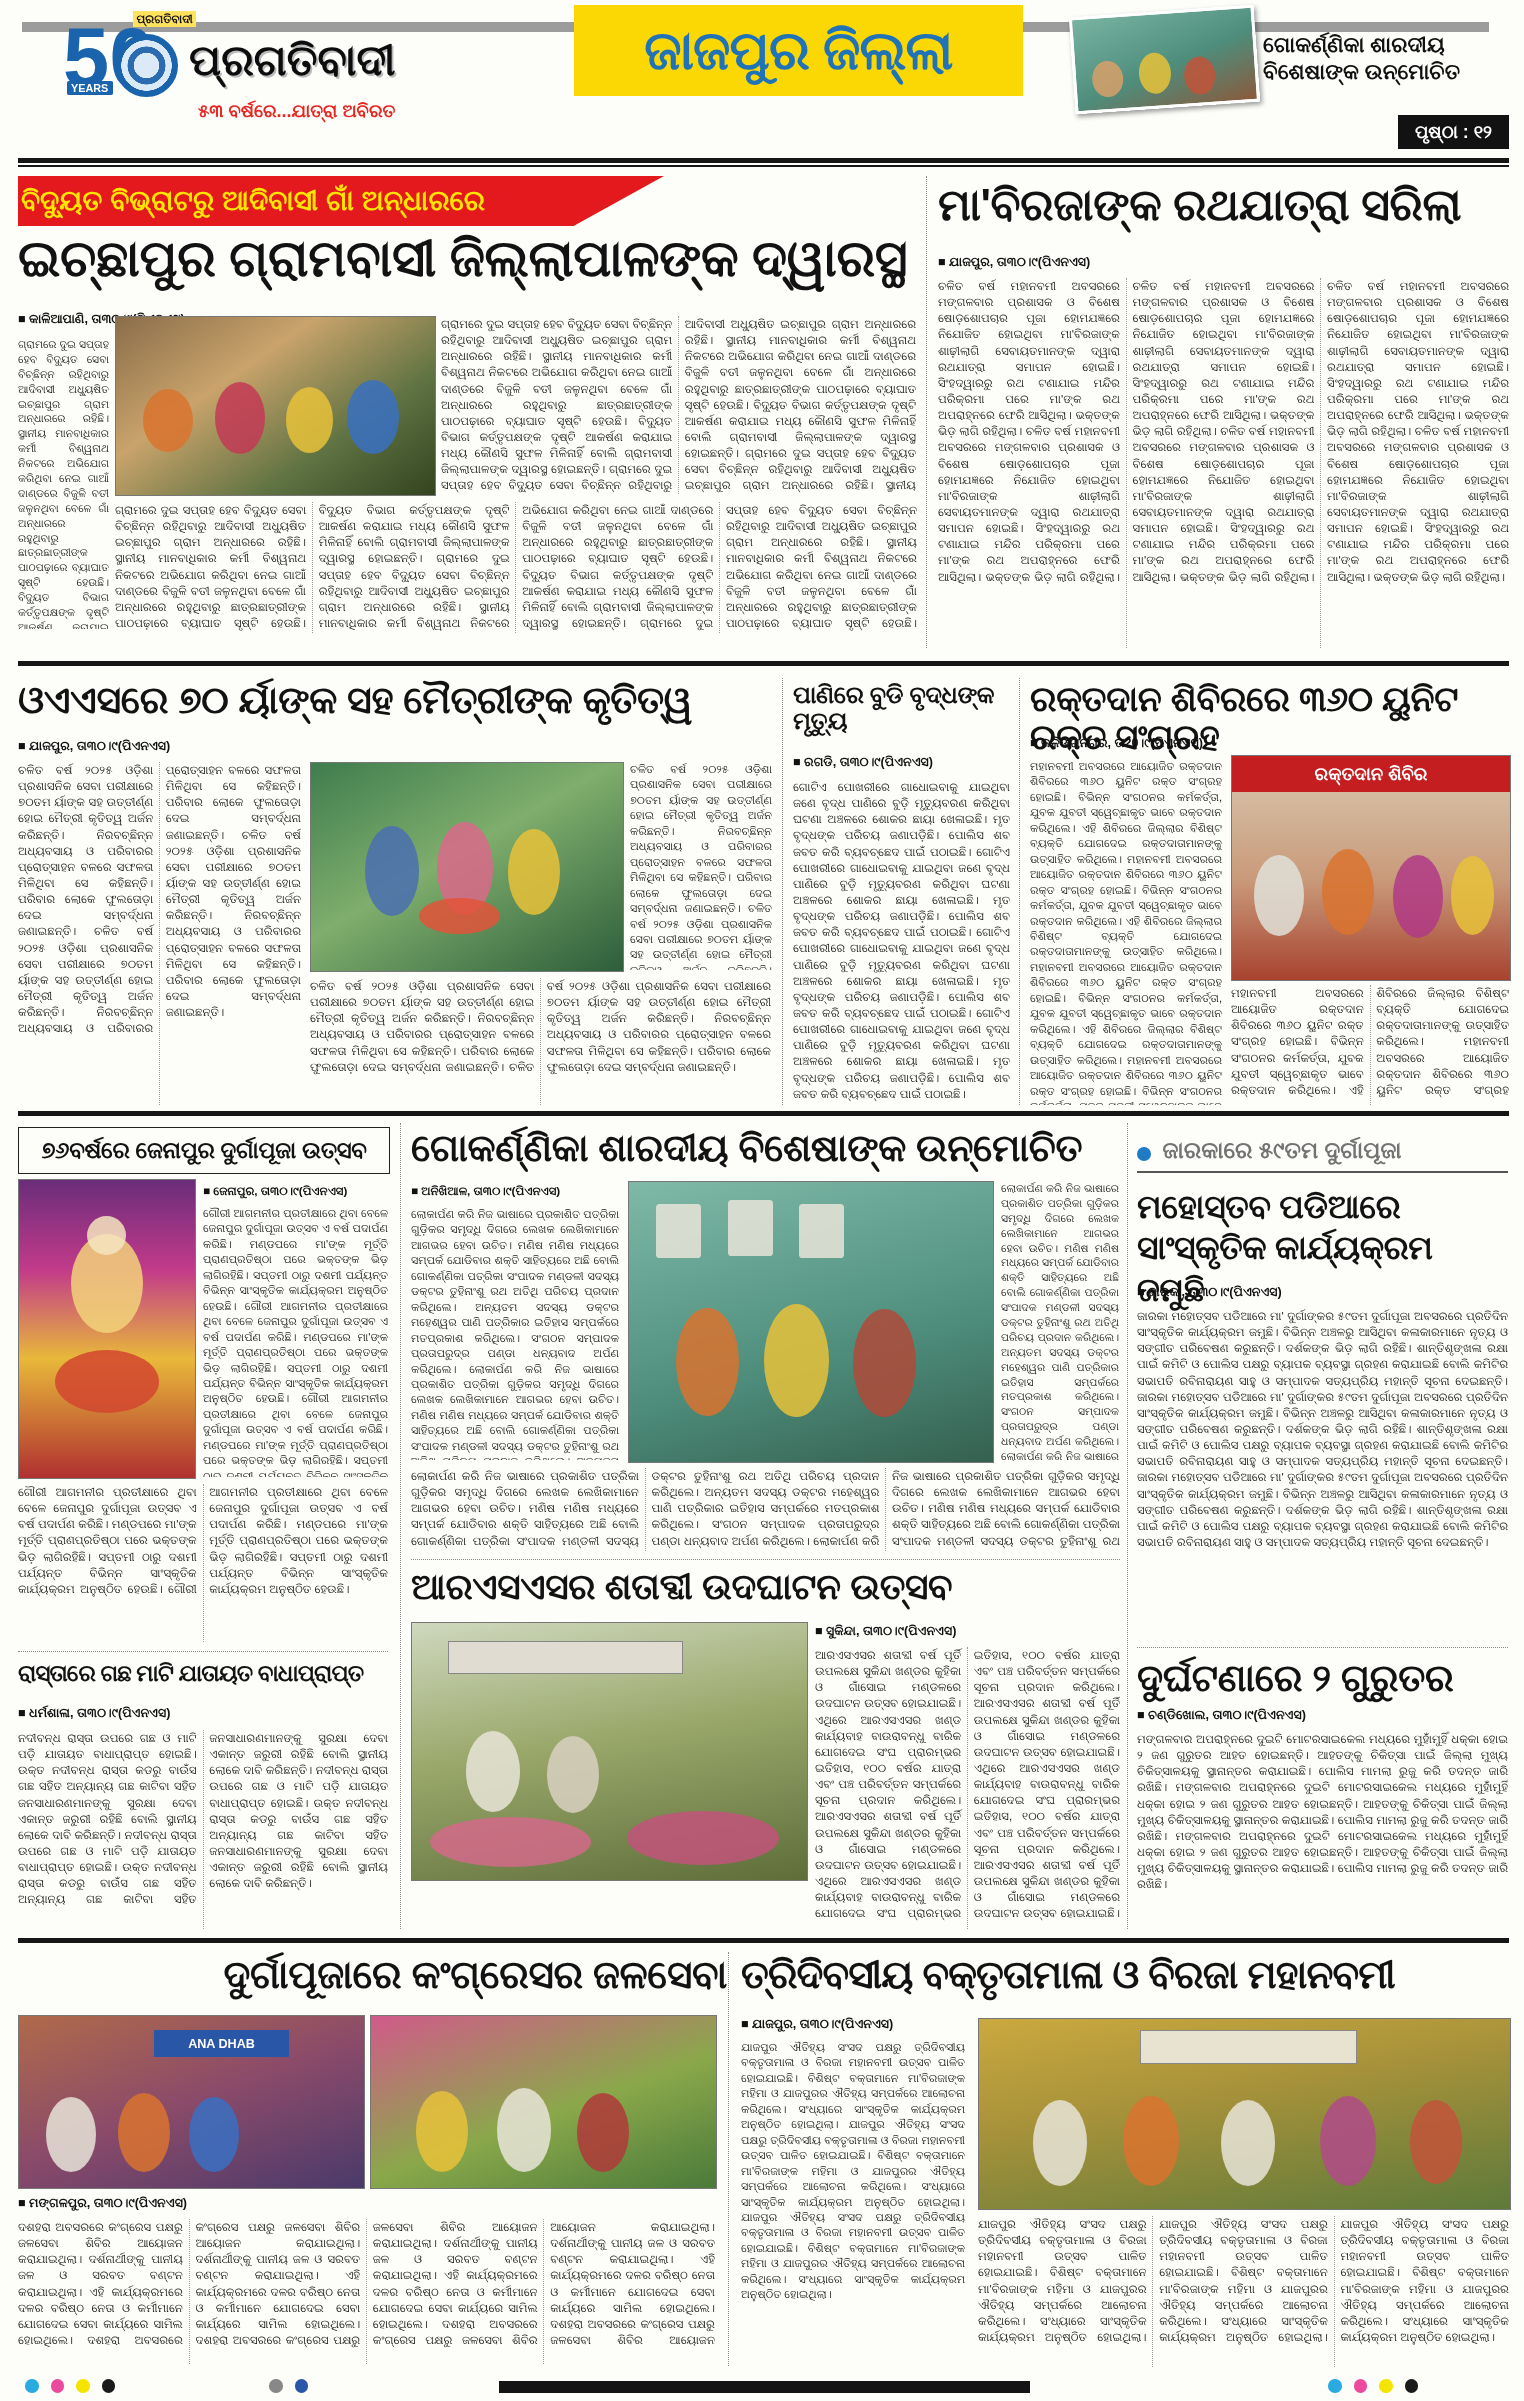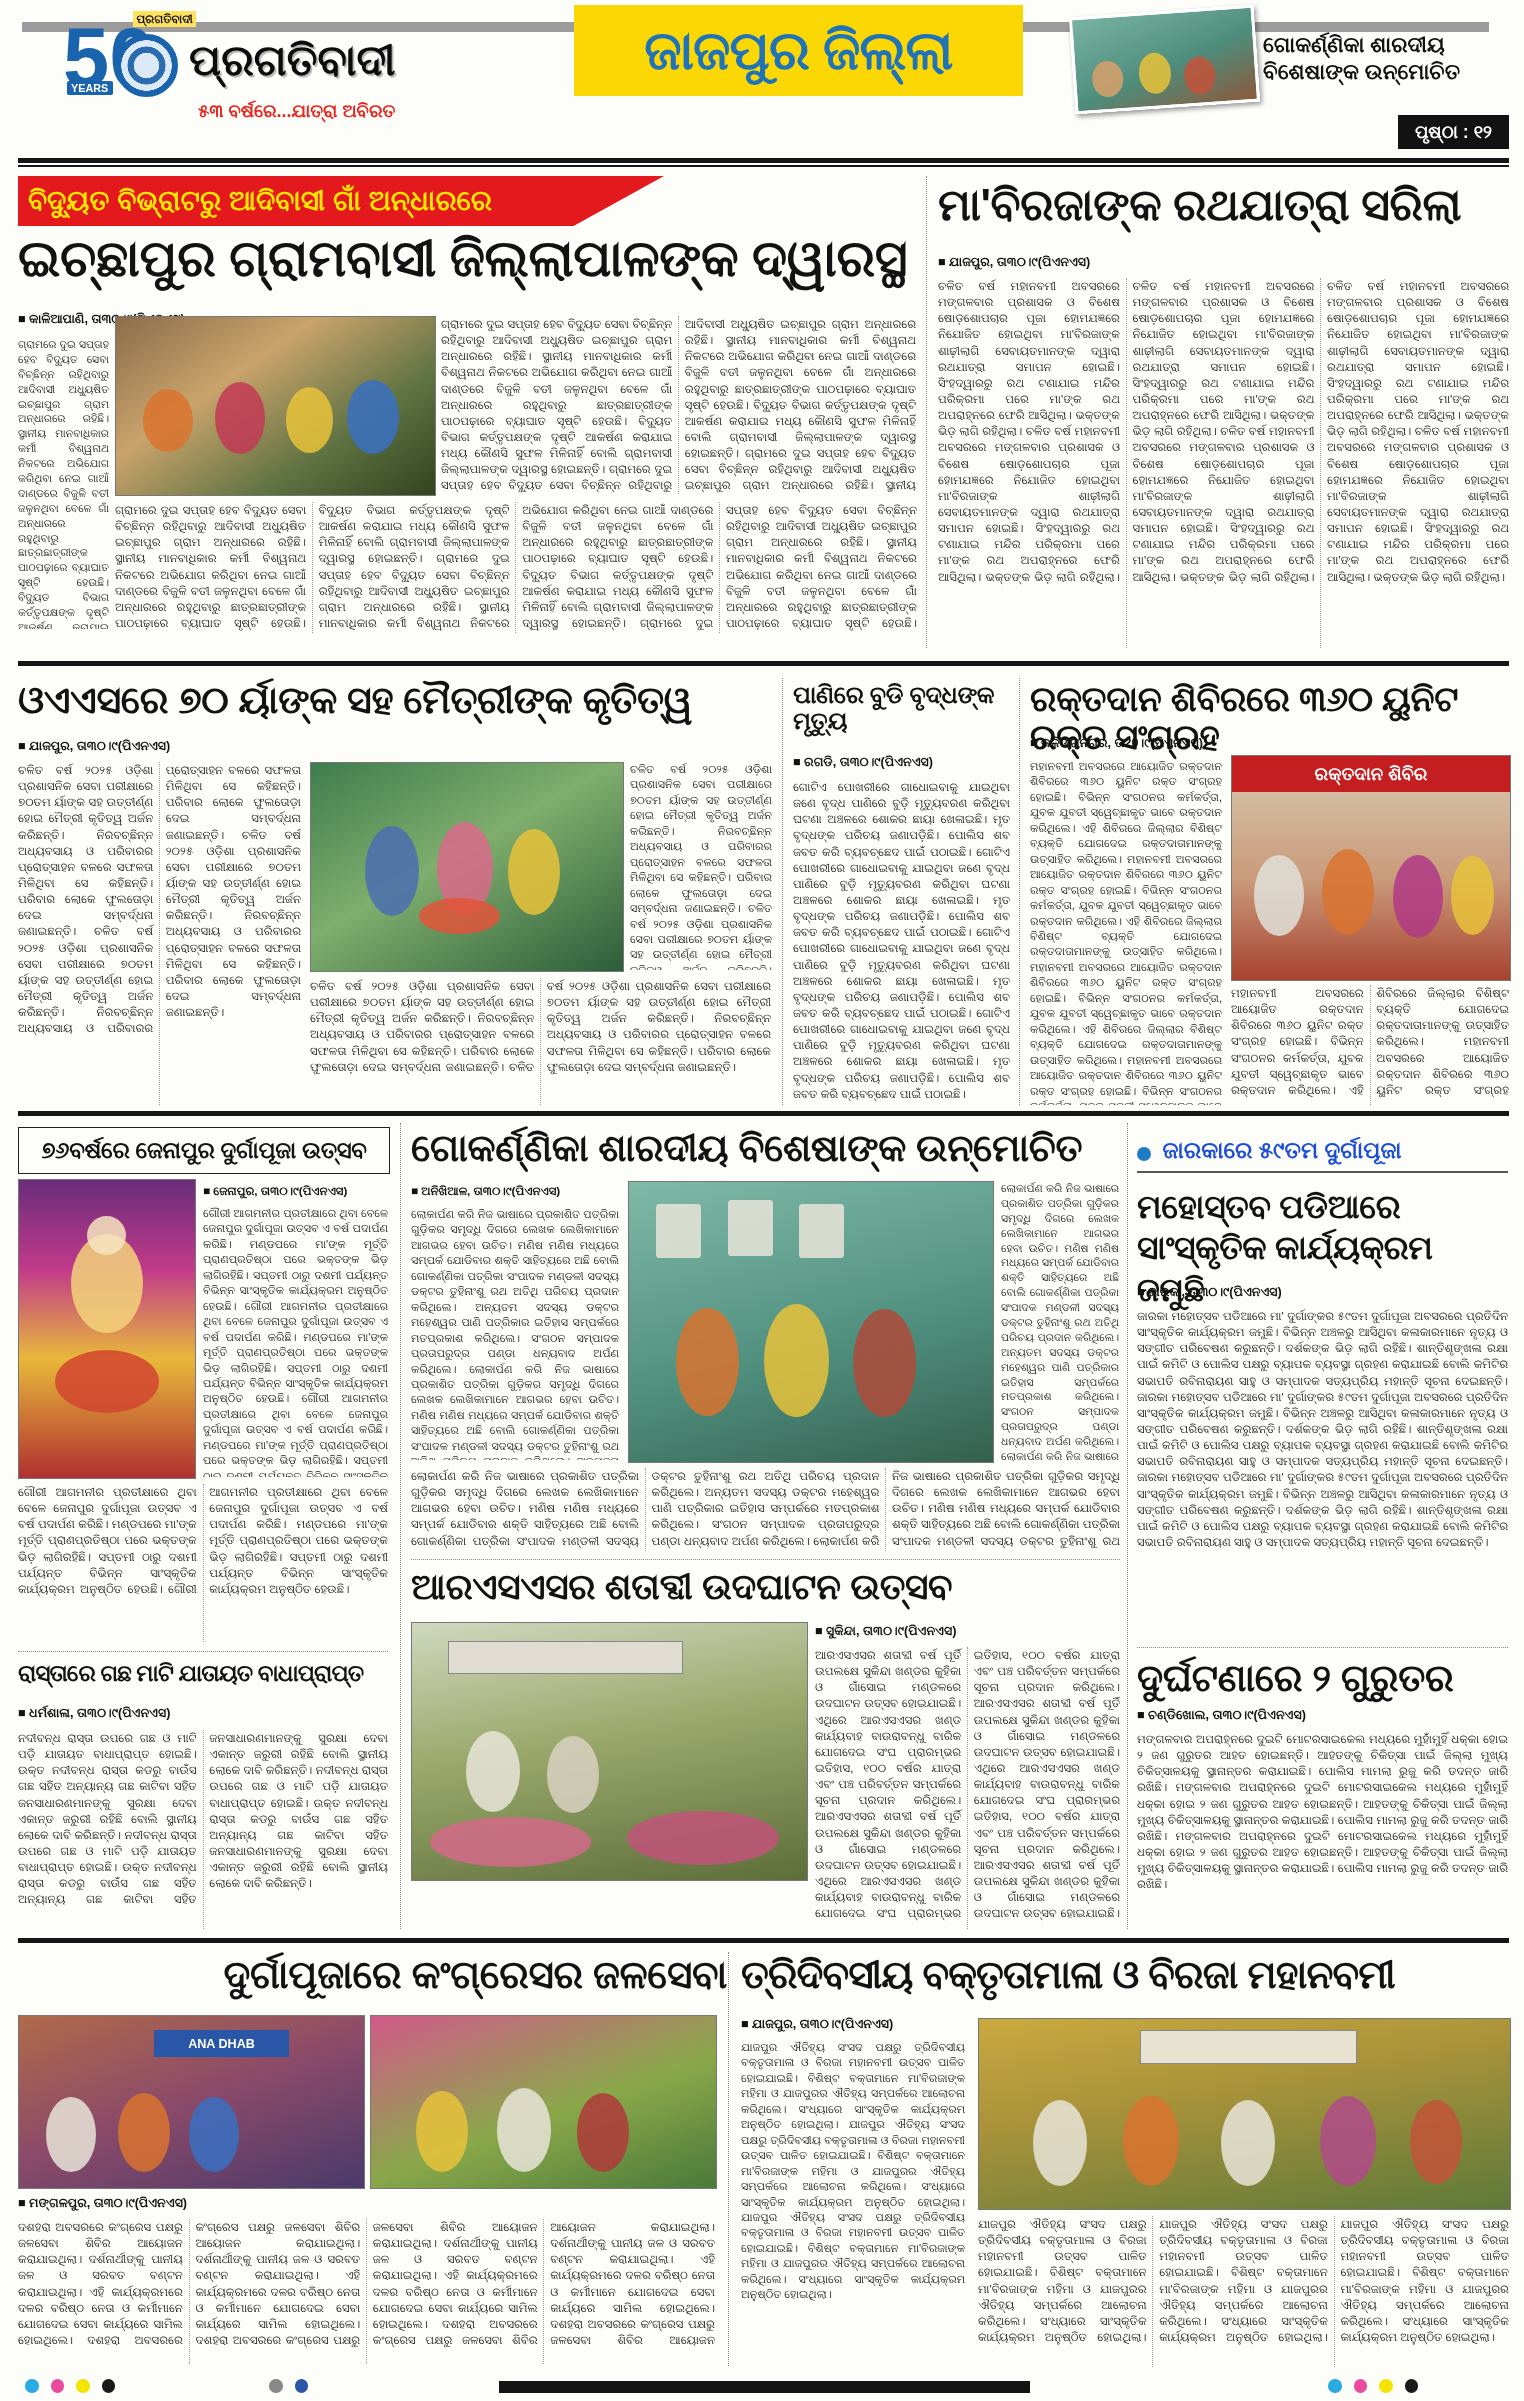--- a/index.html
+++ b/index.html
@@ -51,21 +51,21 @@
     <span class="blob" style="left:16px;top:43px;width:30.5px;height:36px;background:#d8a06a;"></span>
     <span class="blob" style="left:63px;top:38px;width:32px;height:41px;background:#e8c23a;"></span>
     <span class="blob" style="left:108px;top:45px;width:30.5px;height:38px;background:#c2543a;"></span>
   </div>
   <div class="abs" style="left:1263px;top:32px;width:224px;font-size:21.5px;font-weight:800;color:#111;line-height:1.25;">ଗୋକର୍ଣ୍ଣିକା ଶାରଦୀୟ ବିଶେଷାଙ୍କ ଉନ୍ମୋଚିତ</div>
 
   <div class="abs rule" style="left:18px;top:158px;width:1491px;height:4.5px;"></div>
   <div class="abs rule" style="left:18px;top:165px;width:1491px;height:1.8px;"></div>
 
   <div class="abs" style="left:18px;top:176px;width:646px;height:50px;background:#e3191d;clip-path:polygon(0 0,100% 0,86% 100%,0 100%);display:flex;align-items:center;">
-    <span style="color:#ffe600;font-size:28px;font-weight:800;padding-left:10px;">ବିଦ୍ୟୁତ ବିଭ୍ରାଟରୁ ଆଦିବାସୀ ଗାଁ ଅନ୍ଧାରରେ</span>
+    <span style="color:#ffe600;font-size:28px;font-weight:800;padding-left:3px;">ବିଦ୍ୟୁତ ବିଭ୍ରାଟରୁ ଆଦିବାସୀ ଗାଁ ଅନ୍ଧାରରେ</span>
   </div>
 
   <div class="abs hl" style="left:18px;top:231px;width:902px;font-size:51px;">ଇଚ୍ଛାପୁର ଗ୍ରାମବାସୀ ଜିଲ୍ଲାପାଳଙ୍କ ଦ୍ୱାରସ୍ଥ</div>
 
   <div class="abs byline" style="left:18px;top:312px;width:413px;">■ କାଳିଆପାଣି, ତା୩୦।୯(ପିଏନଏସ)</div>
 
   <div class="abs photo" style="left:115px;top:316px;width:319px;height:178px;background:linear-gradient(145deg,#8a6d4a 0%,#c9a36b 35%,#5e7242 70%,#33441f 100%);">
     <span class="blob" style="left:27px;top:72px;width:50px;height:63px;background:#d9732f;"></span>
     <span class="blob" style="left:99px;top:65px;width:50px;height:72px;background:#c23a55;"></span>
     <span class="blob" style="left:170px;top:70px;width:47px;height:66px;background:#e8c23a;"></span>
@@ -164,21 +164,21 @@
     <span class="blob" style="left:18px;top:194px;width:161px;height:50px;background:#d46a8a;"></span>
     <span class="blob" style="left:215px;top:188px;width:152px;height:54px;background:#c2547a;"></span>
   </div>
   <div class="abs byline" style="left:815px;top:1624px;width:305px;">■ ସୁକିନ୍ଦା, ତା୩୦।୯(ପିଏନଏସ)</div>
   <div class="abs body-txt cols2" style="left:815px;top:1647px;width:305px;height:282px;">ଆରଏସଏସର ଶତାବ୍ଦୀ ବର୍ଷ ପୂର୍ତି ଉପଲକ୍ଷେ ସୁକିନ୍ଦା ଖଣ୍ଡର କୁହିକା ଓ ଗାଁସୋଇ ମଣ୍ଡଳରେ ଉଦଘାଟନ ଉତ୍ସବ ହୋଇଯାଇଛି। ଏଥିରେ ଆରଏସଏସର ଖଣ୍ଡ କାର୍ଯ୍ୟବାହ ବାଉରାବନ୍ଧୁ ବାରିକ ଯୋଗଦେଇ ସଂଘ ପ୍ରାରମ୍ଭର ଇତିହାସ, ୧୦୦ ବର୍ଷର ଯାତ୍ରା ଏବଂ ପଞ୍ଚ ପରିବର୍ତ୍ତନ ସମ୍ପର୍କରେ ସୂଚନା ପ୍ରଦାନ କରିଥିଲେ। ଆରଏସଏସର ଶତାବ୍ଦୀ ବର୍ଷ ପୂର୍ତି ଉପଲକ୍ଷେ ସୁକିନ୍ଦା ଖଣ୍ଡର କୁହିକା ଓ ଗାଁସୋଇ ମଣ୍ଡଳରେ ଉଦଘାଟନ ଉତ୍ସବ ହୋଇଯାଇଛି। ଏଥିରେ ଆରଏସଏସର ଖଣ୍ଡ କାର୍ଯ୍ୟବାହ ବାଉରାବନ୍ଧୁ ବାରିକ ଯୋଗଦେଇ ସଂଘ ପ୍ରାରମ୍ଭର ଇତିହାସ, ୧୦୦ ବର୍ଷର ଯାତ୍ରା ଏବଂ ପଞ୍ଚ ପରିବର୍ତ୍ତନ ସମ୍ପର୍କରେ ସୂଚନା ପ୍ରଦାନ କରିଥିଲେ। ଆରଏସଏସର ଶତାବ୍ଦୀ ବର୍ଷ ପୂର୍ତି ଉପଲକ୍ଷେ ସୁକିନ୍ଦା ଖଣ୍ଡର କୁହିକା ଓ ଗାଁସୋଇ ମଣ୍ଡଳରେ ଉଦଘାଟନ ଉତ୍ସବ ହୋଇଯାଇଛି। ଏଥିରେ ଆରଏସଏସର ଖଣ୍ଡ କାର୍ଯ୍ୟବାହ ବାଉରାବନ୍ଧୁ ବାରିକ ଯୋଗଦେଇ ସଂଘ ପ୍ରାରମ୍ଭର ଇତିହାସ, ୧୦୦ ବର୍ଷର ଯାତ୍ରା ଏବଂ ପଞ୍ଚ ପରିବର୍ତ୍ତନ ସମ୍ପର୍କରେ ସୂଚନା ପ୍ରଦାନ କରିଥିଲେ। ଆରଏସଏସର ଶତାବ୍ଦୀ ବର୍ଷ ପୂର୍ତି ଉପଲକ୍ଷେ ସୁକିନ୍ଦା ଖଣ୍ଡର କୁହିକା ଓ ଗାଁସୋଇ ମଣ୍ଡଳରେ ଉଦଘାଟନ ଉତ୍ସବ ହୋଇଯାଇଛି। ଏଥିରେ ଆରଏସଏସର ଖଣ୍ଡ କାର୍ଯ୍ୟବାହ ବାଉରାବନ୍ଧୁ ବାରିକ ଯୋଗଦେଇ ସଂଘ ପ୍ରାରମ୍ଭର ଇତିହାସ, ୧୦୦ ବର୍ଷର ଯାତ୍ରା ଏବଂ ପଞ୍ଚ ପରିବର୍ତ୍ତନ ସମ୍ପର୍କରେ ସୂଚନା ପ୍ରଦାନ କରିଥିଲେ। </div>
 
   <div class="abs vdot" style="left:1127px;top:1123px;width:0;height:806px;"></div>
 
   <div class="abs" style="left:1137px;top:1137px;width:371px;border-bottom:2.7px double #555;padding-bottom:7.2px;">
     <span class="kicker-dot"></span>
-    <span style="font-size:23px;font-weight:800;color:#1d4ed8;">ଜାରକାରେ ୫୯ତମ ଦୁର୍ଗାପୂଜା</span>
+    <span style="font-size:23px;font-weight:800;color:#737373;">ଜାରକାରେ ୫୯ତମ ଦୁର୍ଗାପୂଜା</span>
   </div>
   <div class="abs hl" style="left:1137px;top:1186px;width:371px;font-size:33px;line-height:1.25;">ମହୋସ୍ତବ ପଡିଆରେ ସାଂସ୍କୃତିକ କାର୍ଯ୍ୟକ୍ରମ ଜମୁଛି</div>
   <div class="abs byline" style="left:1137px;top:1285px;width:359px;">■ ଜାରକା, ତା୩୦।୯(ପିଏନଏସ)</div>
   <div class="abs body-txt" style="left:1137px;top:1308px;width:371px;height:330px;">ଜାରକା ମହୋତ୍ସବ ପଡିଆରେ ମା' ଦୁର୍ଗାଙ୍କର ୫୯ତମ ଦୁର୍ଗାପୂଜା ଅବସରରେ ପ୍ରତିଦିନ ସାଂସ୍କୃତିକ କାର୍ଯ୍ୟକ୍ରମ ଜମୁଛି। ବିଭିନ୍ନ ଅଞ୍ଚଳରୁ ଆସିଥିବା କଳାକାରମାନେ ନୃତ୍ୟ ଓ ସଙ୍ଗୀତ ପରିବେଷଣ କରୁଛନ୍ତି। ଦର୍ଶକଙ୍କ ଭିଡ଼ ଲାଗି ରହିଛି। ଶାନ୍ତିଶୃଙ୍ଖଳା ରକ୍ଷା ପାଇଁ କମିଟି ଓ ପୋଲିସ ପକ୍ଷରୁ ବ୍ୟାପକ ବ୍ୟବସ୍ଥା ଗ୍ରହଣ କରାଯାଇଛି ବୋଲି କମିଟିର ସଭାପତି ରବିନାରାୟଣ ସାହୁ ଓ ସମ୍ପାଦକ ସତ୍ୟପ୍ରିୟ ମହାନ୍ତି ସୂଚନା ଦେଇଛନ୍ତି। ଜାରକା ମହୋତ୍ସବ ପଡିଆରେ ମା' ଦୁର୍ଗାଙ୍କର ୫୯ତମ ଦୁର୍ଗାପୂଜା ଅବସରରେ ପ୍ରତିଦିନ ସାଂସ୍କୃତିକ କାର୍ଯ୍ୟକ୍ରମ ଜମୁଛି। ବିଭିନ୍ନ ଅଞ୍ଚଳରୁ ଆସିଥିବା କଳାକାରମାନେ ନୃତ୍ୟ ଓ ସଙ୍ଗୀତ ପରିବେଷଣ କରୁଛନ୍ତି। ଦର୍ଶକଙ୍କ ଭିଡ଼ ଲାଗି ରହିଛି। ଶାନ୍ତିଶୃଙ୍ଖଳା ରକ୍ଷା ପାଇଁ କମିଟି ଓ ପୋଲିସ ପକ୍ଷରୁ ବ୍ୟାପକ ବ୍ୟବସ୍ଥା ଗ୍ରହଣ କରାଯାଇଛି ବୋଲି କମିଟିର ସଭାପତି ରବିନାରାୟଣ ସାହୁ ଓ ସମ୍ପାଦକ ସତ୍ୟପ୍ରିୟ ମହାନ୍ତି ସୂଚନା ଦେଇଛନ୍ତି। ଜାରକା ମହୋତ୍ସବ ପଡିଆରେ ମା' ଦୁର୍ଗାଙ୍କର ୫୯ତମ ଦୁର୍ଗାପୂଜା ଅବସରରେ ପ୍ରତିଦିନ ସାଂସ୍କୃତିକ କାର୍ଯ୍ୟକ୍ରମ ଜମୁଛି। ବିଭିନ୍ନ ଅଞ୍ଚଳରୁ ଆସିଥିବା କଳାକାରମାନେ ନୃତ୍ୟ ଓ ସଙ୍ଗୀତ ପରିବେଷଣ କରୁଛନ୍ତି। ଦର୍ଶକଙ୍କ ଭିଡ଼ ଲାଗି ରହିଛି। ଶାନ୍ତିଶୃଙ୍ଖଳା ରକ୍ଷା ପାଇଁ କମିଟି ଓ ପୋଲିସ ପକ୍ଷରୁ ବ୍ୟାପକ ବ୍ୟବସ୍ଥା ଗ୍ରହଣ କରାଯାଇଛି ବୋଲି କମିଟିର ସଭାପତି ରବିନାରାୟଣ ସାହୁ ଓ ସମ୍ପାଦକ ସତ୍ୟପ୍ରିୟ ମହାନ୍ତି ସୂଚନା ଦେଇଛନ୍ତି। </div>
 
   <div class="abs hdot" style="left:1137px;top:1647px;width:371px;height:0;"></div>
 
   <div class="abs hl" style="left:1137px;top:1658px;width:371px;font-size:38px;">ଦୁର୍ଘଟଣାରେ ୨ ଗୁରୁତର</div>
   <div class="abs byline" style="left:1137px;top:1708px;width:359px;">■ ଚଣ୍ଡିଖୋଲ, ତା୩୦।୯(ପିଏନଏସ)</div>
   <div class="abs body-txt" style="left:1137px;top:1731px;width:371px;height:197px;">ମଙ୍ଗଳବାର ଅପରାହ୍ନରେ ଦୁଇଟି ମୋଟରସାଇକେଲ ମଧ୍ୟରେ ମୁହାଁମୁହିଁ ଧକ୍କା ହୋଇ ୨ ଜଣ ଗୁରୁତର ଆହତ ହୋଇଛନ୍ତି। ଆହତଙ୍କୁ ଚିକିତ୍ସା ପାଇଁ ଜିଲ୍ଲା ମୁଖ୍ୟ ଚିକିତ୍ସାଳୟକୁ ସ୍ଥାନାନ୍ତର କରାଯାଇଛି। ପୋଲିସ ମାମଲା ରୁଜୁ କରି ତଦନ୍ତ ଜାରି ରଖିଛି। ମଙ୍ଗଳବାର ଅପରାହ୍ନରେ ଦୁଇଟି ମୋଟରସାଇକେଲ ମଧ୍ୟରେ ମୁହାଁମୁହିଁ ଧକ୍କା ହୋଇ ୨ ଜଣ ଗୁରୁତର ଆହତ ହୋଇଛନ୍ତି। ଆହତଙ୍କୁ ଚିକିତ୍ସା ପାଇଁ ଜିଲ୍ଲା ମୁଖ୍ୟ ଚିକିତ୍ସାଳୟକୁ ସ୍ଥାନାନ୍ତର କରାଯାଇଛି। ପୋଲିସ ମାମଲା ରୁଜୁ କରି ତଦନ୍ତ ଜାରି ରଖିଛି। ମଙ୍ଗଳବାର ଅପରାହ୍ନରେ ଦୁଇଟି ମୋଟରସାଇକେଲ ମଧ୍ୟରେ ମୁହାଁମୁହିଁ ଧକ୍କା ହୋଇ ୨ ଜଣ ଗୁରୁତର ଆହତ ହୋଇଛନ୍ତି। ଆହତଙ୍କୁ ଚିକିତ୍ସା ପାଇଁ ଜିଲ୍ଲା ମୁଖ୍ୟ ଚିକିତ୍ସାଳୟକୁ ସ୍ଥାନାନ୍ତର କରାଯାଇଛି। ପୋଲିସ ମାମଲା ରୁଜୁ କରି ତଦନ୍ତ ଜାରି ରଖିଛି। </div>

